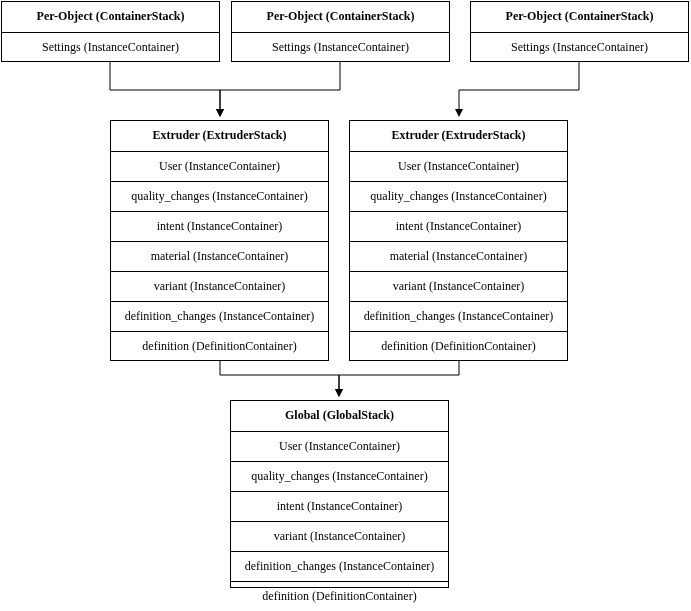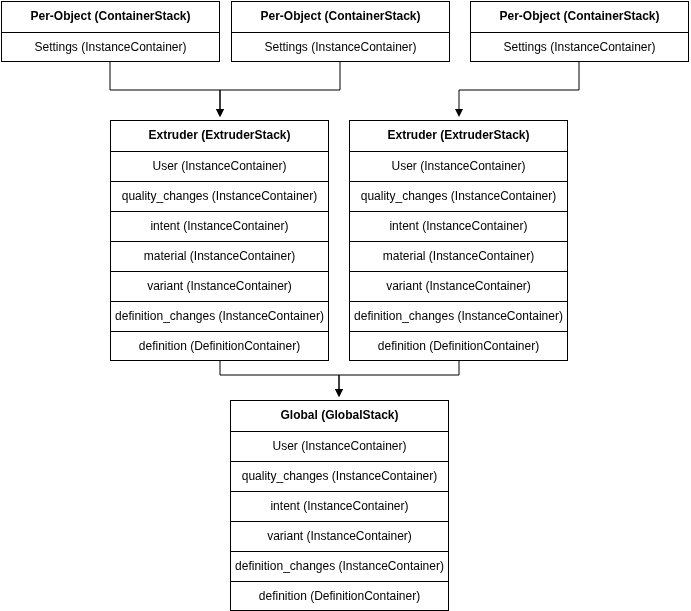--- a/index.html
+++ b/index.html
@@ -34,20 +34,21 @@
   .node .row {
     box-sizing: border-box;
     height: 30px;
     line-height: 29px;
     text-align: center;
     font-size: 12px;
     color: #000000;
     border-top: 1px solid #000000;
     white-space: nowrap;
     overflow: hidden;
+    font-family: Liberation Serif, serif;
   }
   .node .row.header {
     border-top: none;
     font-weight: bold;
   }
 </style>
 </head>
 <body>
 
 <div id="canvas">
@@ -93,21 +94,21 @@
       <div class="node" style="left: 349px; top: 120px; width: 219px; height: 241px;">
         <div class="row header">Extruder (ExtruderStack)</div>
         <div class="row">User (InstanceContainer)</div>
         <div class="row">quality_changes (InstanceContainer)</div>
         <div class="row">intent (InstanceContainer)</div>
         <div class="row">material (InstanceContainer)</div>
         <div class="row">variant (InstanceContainer)</div>
         <div class="row">definition_changes (InstanceContainer)</div>
         <div class="row">definition (DefinitionContainer)</div>
       </div>
-      <div class="node" style="left: 230px; top: 400px; width: 219px; height: 211px;">
+      <div class="node" style="left: 230px; top: 400px; width: 219px; height: 188px;">
         <div class="row header">Global (GlobalStack)</div>
         <div class="row">User (InstanceContainer)</div>
         <div class="row">quality_changes (InstanceContainer)</div>
         <div class="row">intent (InstanceContainer)</div>
         <div class="row">variant (InstanceContainer)</div>
         <div class="row">definition_changes (InstanceContainer)</div>
         <div class="row">definition (DefinitionContainer)</div>
       </div>
     </div>
 

